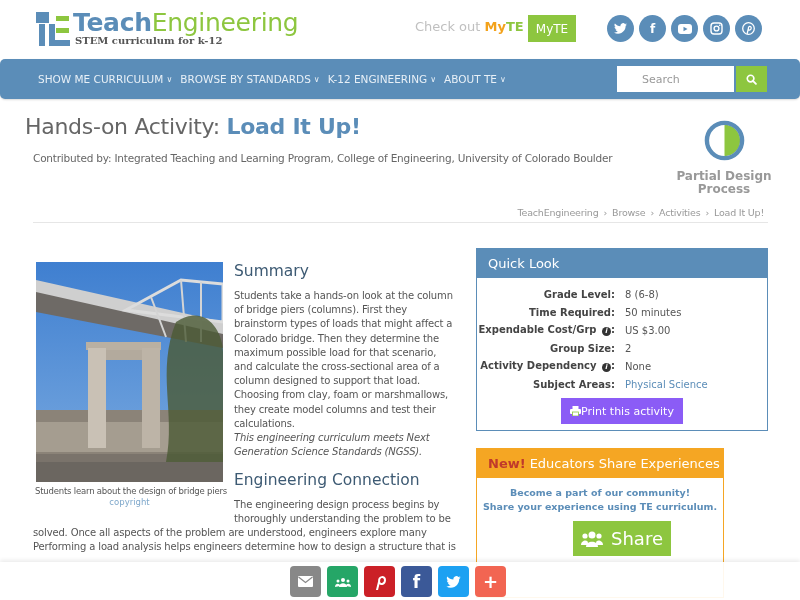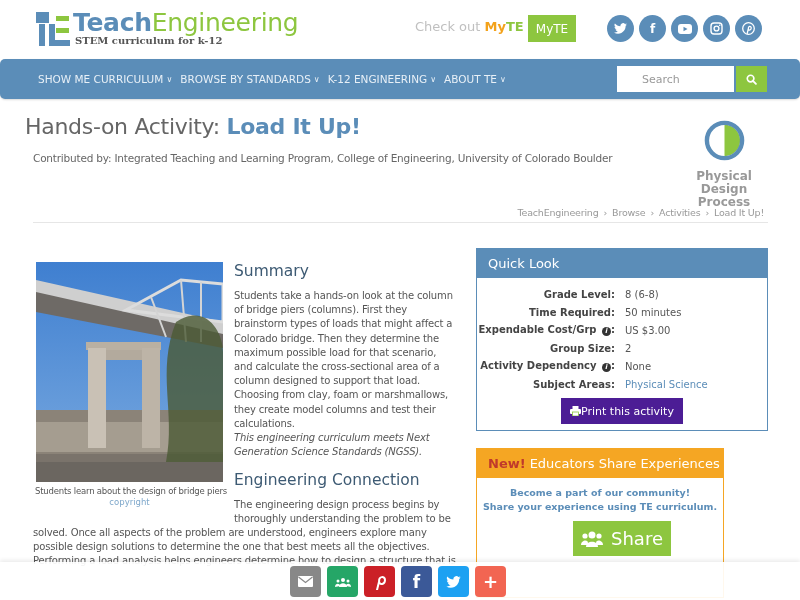--- a/index.html
+++ b/index.html
@@ -58,21 +58,21 @@
 
   
   .ql { position: absolute; left: 476px; top: 248px; width: 292px; height: 183px; border: 1px solid #5b8db8; }
   .ql-head { height: 29px; background: #5b8db8; color: #fff; font-size: 13px; padding-left: 11px; display: flex; align-items: center; }
   .ql-rows { position: absolute; left: 0; top: 36px; width: 100%; }
   .ql-row { display: flex; height: 18px; font-size: 10px; align-items: center; }
   .ql-label { width: 138px; text-align: right; font-weight: bold; color: #444; white-space: nowrap; }
   .ql-val { margin-left: 10px; color: #555; white-space: nowrap; }
   .ql-val.link { color: #5b8db8; }
   .info { display: inline-block; width: 9px; height: 9px; border-radius: 50%; background: #333; color: #fff; font-size: 7px; line-height: 9px; text-align: center; font-style: italic; font-weight: bold; vertical-align: 0; margin-left: 2px; }
-  .print-btn { position: absolute; left: 84px; top: 149px; width: 122px; height: 26px; background: #4c1d95; color: #fff; font-size: 11px; display: flex; align-items: center; justify-content: center; gap: 0; }
+  .print-btn { position: absolute; left: 84px; top: 149px; width: 122px; height: 26px; background: #8b5cf6; color: #fff; font-size: 11px; display: flex; align-items: center; justify-content: center; gap: 0; }
 
   
   .sh { position: absolute; left: 476px; top: 448px; width: 248px; height: 150px; border: 1px solid #f5a623; }
   .sh-head { height: 29px; background: #f5a623; color: #fff; font-size: 13px; padding-left: 11px; display: flex; align-items: center; white-space: nowrap; }
   .sh-head .new { color: #c0392b; font-weight: bold; margin-right: 4px; }
   .sh-text { text-align: center; font-size: 9.5px; color: #5b8db8; font-weight: bold; line-height: 14px; margin-top: 8px; }
   .share-btn { position: absolute; left: 96px; top: 72px; width: 98px; height: 35px; background: #8dc63f; color: #fff; font-size: 18px; display: flex; align-items: center; justify-content: center; gap: 8px; }
 
   
   .sharebar { position: absolute; left: 0; top: 562px; width: 800px; height: 38px; background: rgba(255,255,255,0.92); box-shadow: 0 -2px 4px rgba(0,0,0,0.08); }
@@ -167,21 +167,21 @@
   <span>Hands-on Activity:</span>
   <span class="hl">Load It Up!</span>
 </div>
 <div class="contrib">Contributed by: Integrated Teaching and Learning Program, College of Engineering, University of Colorado Boulder</div>
 
 <svg class="pdp-icon" viewBox="0 0 44 44">
   <path d="M22 6 A16 16 0 0 1 22 38 Z" fill="#8dc63f"></path>
   <circle cx="22" cy="22" r="18" fill="none" stroke="#5b8db8" stroke-width="4.5"></circle>
 </svg>
 <div class="pdp-label">
-  <div>Physical Design</div>
+  <div>Partial Design</div>
   <div>Process</div>
 </div>
 
 <div class="breadcrumb">
   <span>TeachEngineering</span><span class="sep">›</span><span>Browse</span><span class="sep">›</span><span>Activities</span><span class="sep">›</span><span>Load It Up!</span>
 </div>
 <div class="hr"></div>
 
 <svg class="photo" viewBox="0 0 187 220" preserveAspectRatio="none">
   <defs>
@@ -224,21 +224,20 @@
   <div><em>Generation Science Standards (NGSS).</em></div>
 </div>
 
 <div class="sec-title" style="top:471px;">Engineering Connection</div>
 <div class="para" style="left:234px; top:498px; width:225px;">
   <div>The engineering design process begins by</div>
   <div>thoroughly understanding the problem to be</div>
 </div>
 <div class="para" style="left:33px; top:526px; width:430px;">
   <div>solved. Once all aspects of the problem are understood, engineers explore many</div>
-  <div>possible design solutions to determine the one that best meets all the objectives.</div>
   <div>Performing a load analysis helps engineers determine how to design a structure that is</div>
 </div>
 
 <div class="ql">
   <div class="ql-head">Quick Look</div>
   <div class="ql-rows">
     <div class="ql-row">
         <div class="ql-label">Grade Level:</div>
         <div class="ql-val">8 (6-8)</div>
       </div>

